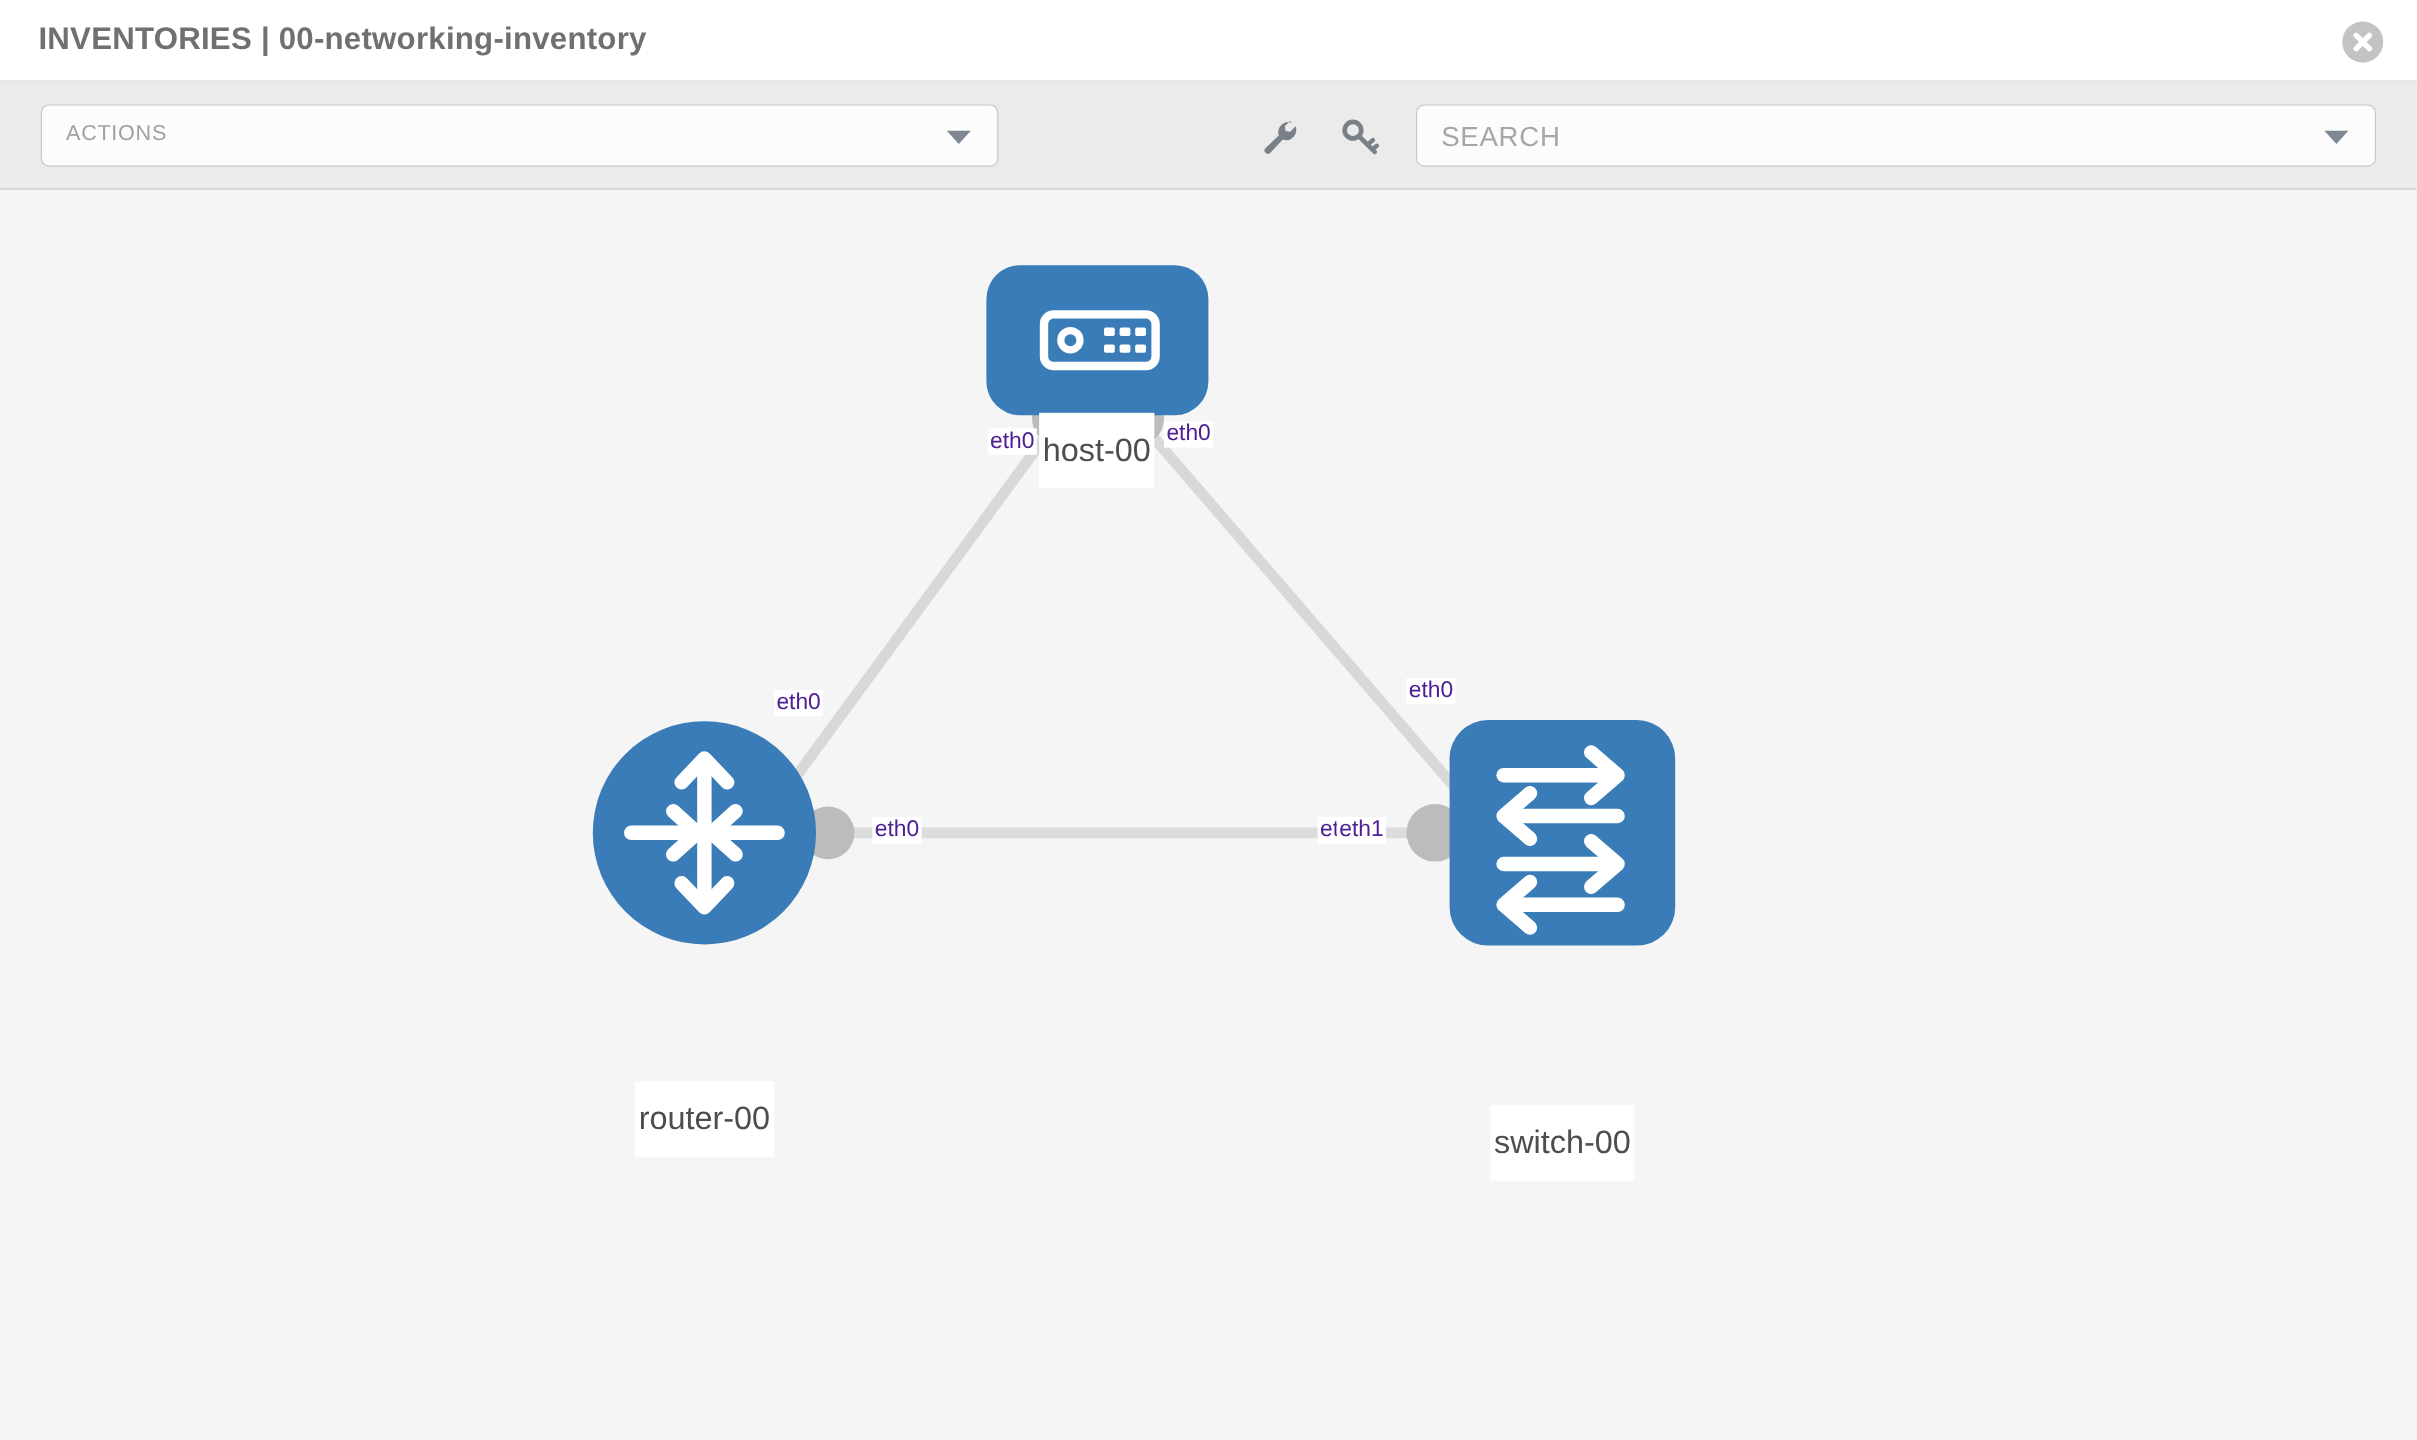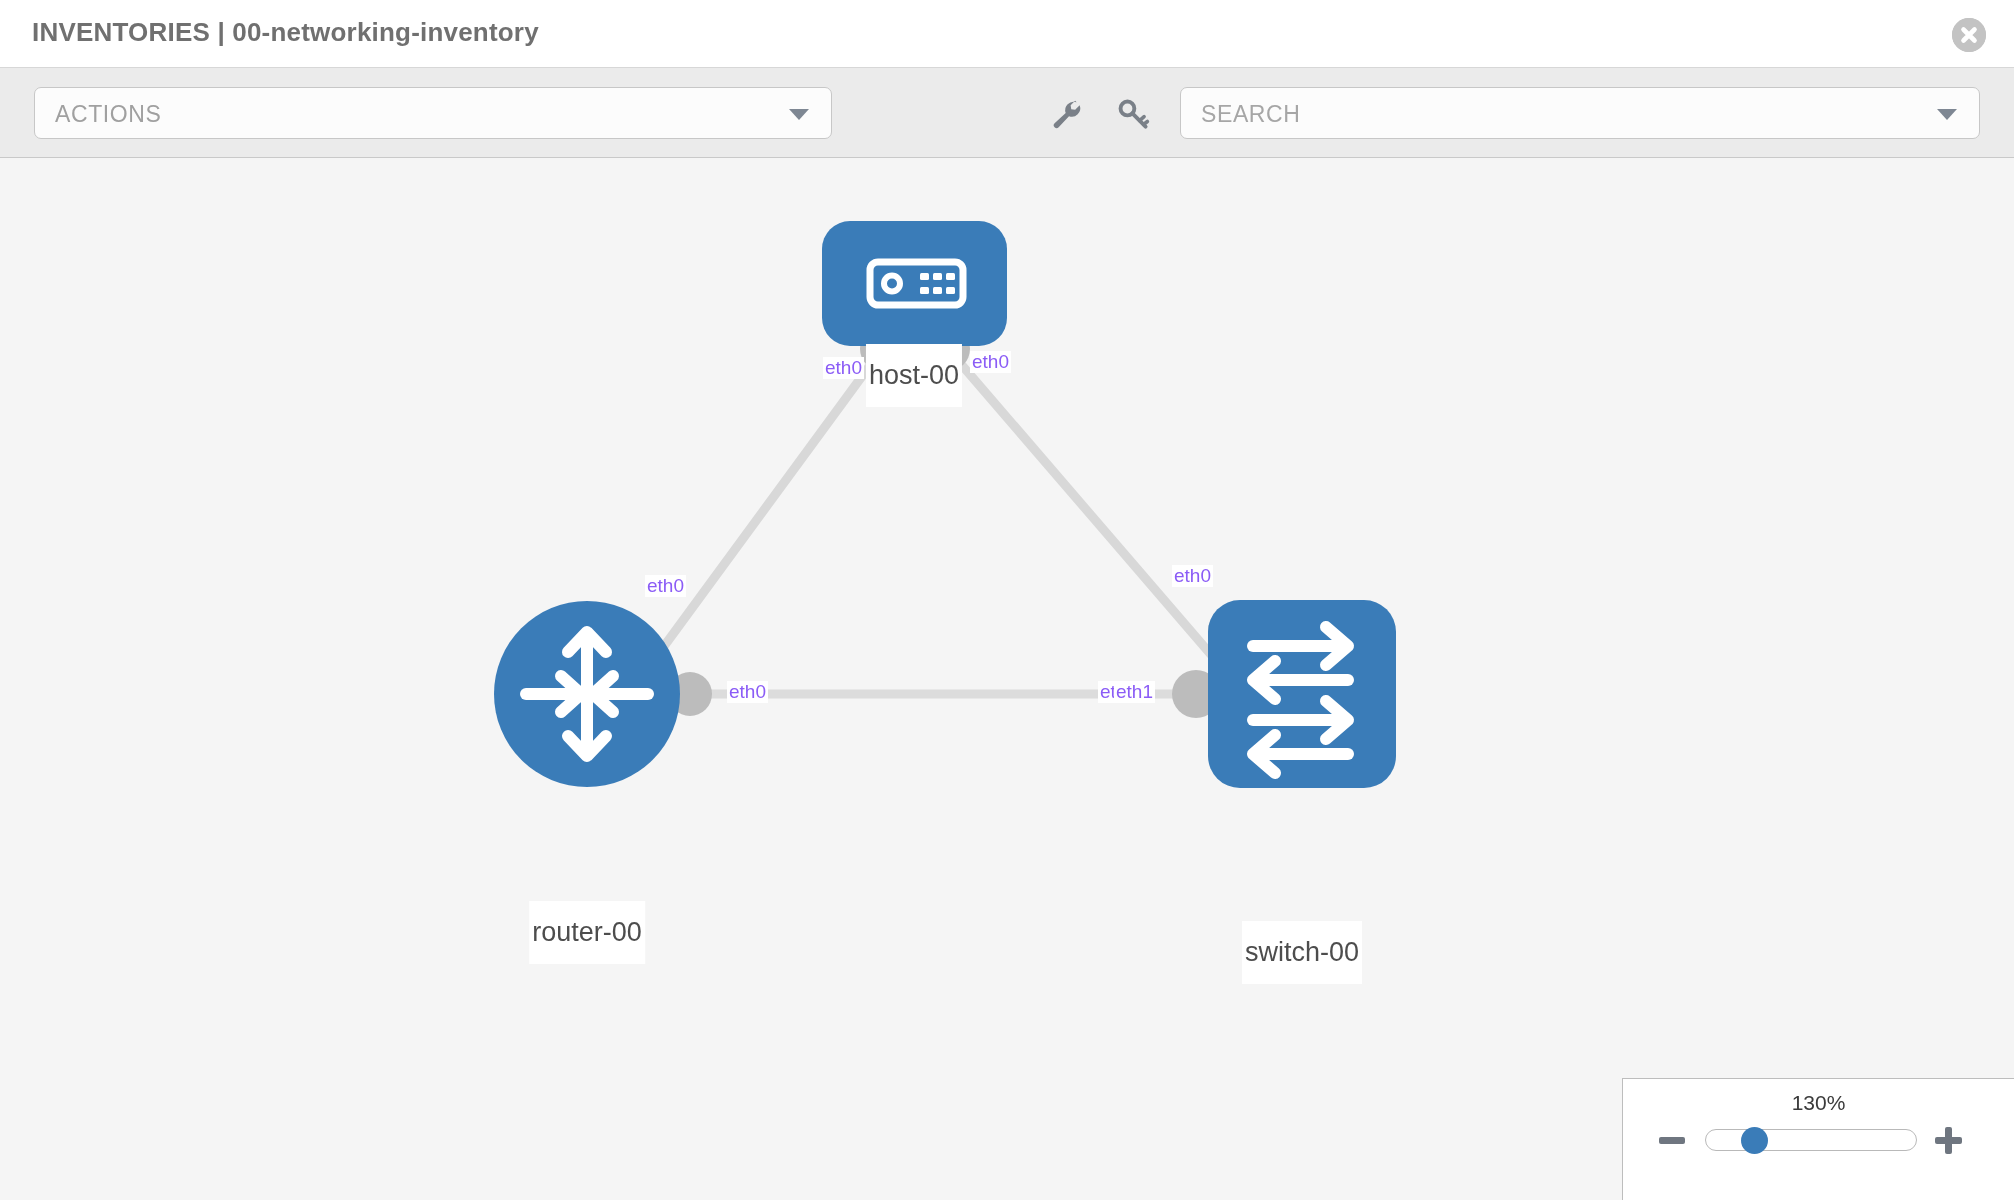--- a/index.html
+++ b/index.html
@@ -71,21 +71,21 @@
     background: #fcfcfc;
     border: 1px solid #c7c7c7;
     border-radius: 7px;
     box-sizing: border-box;
     cursor: pointer;
   }
   .actions-label {
     position: absolute;
     left: 20px;
     top: 13px;
-    font-size: 23px;
+    font-size: 18px;
     color: #a0a0a0;
     letter-spacing: 0.6px;
   }
   .caret {
     position: absolute;
     right: 22px;
     top: 21px;
     width: 0; height: 0;
     border-left: 10px solid transparent;
     border-right: 10px solid transparent;
@@ -145,21 +145,21 @@
     font-size: 27px;
     color: #4d4d4d;
     background: #ffffff;
     padding: 16px 3px;
     white-space: nowrap;
     transform: translateX(-50%);
   }
   .iface-label {
     position: absolute;
     font-size: 19px;
-    color: #8b5cf6;
+    color: #4c1d95;
     background: #ffffff;
     padding: 0 2px;
     white-space: nowrap;
   }
 
   
   .zoom-panel {
     position: absolute;
     left: 1622px;
     top: 1078px;
@@ -349,21 +349,14 @@
     <div class="iface-label" style="left:823px; top:198px;">eth0</div>
     <div class="iface-label" style="left:970px; top:192px;">eth0</div>
     <div class="iface-label" style="left:645px; top:416px;">eth0</div>
     <div class="iface-label" style="left:1172px; top:406px;">eth0</div>
     <div class="iface-label" style="left:727px; top:522px;">eth0</div>
     <div class="iface-label" style="left:1098px; top:522px;">eth</div>
     <div class="iface-label" style="left:1114px; top:522px;">eth1</div>
 
   </div>
 
-  <div class="zoom-panel">
-    <div class="zoom-value">130%</div>
-    <div class="zoom-minus"></div>
-    <div class="zoom-track"></div>
-    <div class="zoom-thumb"></div>
-    <div class="zoom-plus"></div>
-  </div>
 
 </div>
 
 </body></html>

